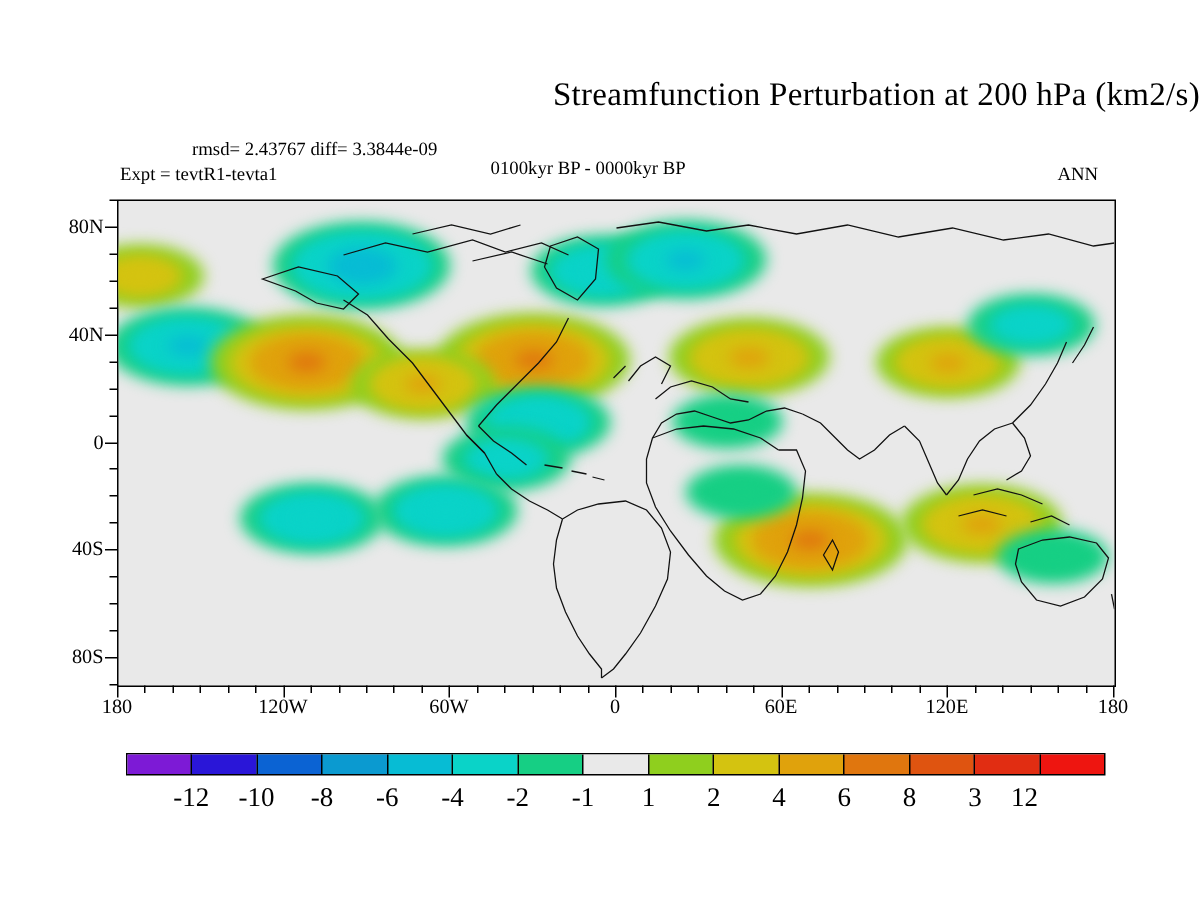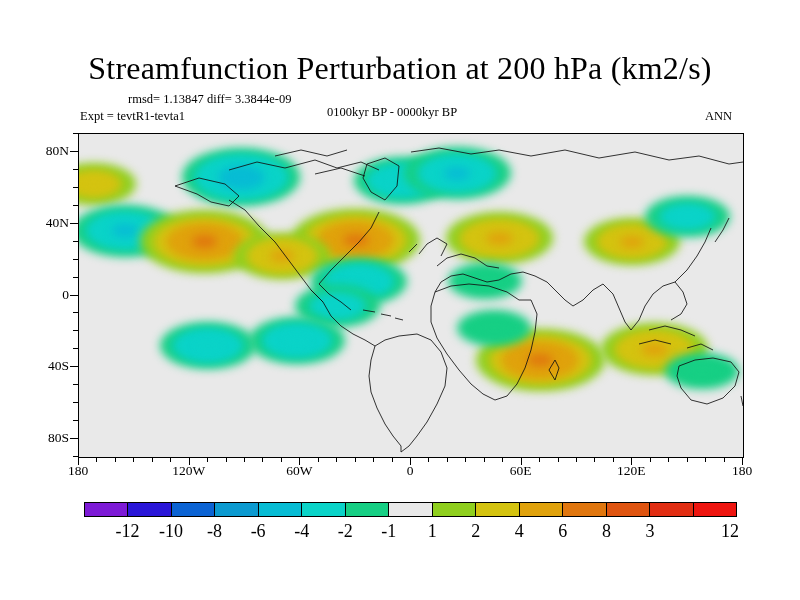--- a/index.html
+++ b/index.html
@@ -1,20 +1,20 @@
 <!DOCTYPE html>
 <html><head>
 <meta charset="utf-8">
 <style>
   html,body{margin:0;padding:0;background:#fff;}
   body{width:800px;height:600px;font-family:"Liberation Serif",serif;color:#000;overflow:hidden;position:relative;}
 
   #page{position:absolute;inset:0;}
 
-  .ttl{position:absolute;left:0;right:0;top:50px;text-align:center;font-size:32px;letter-spacing:.2px;}
+  .ttl{position:absolute;left:0;right:0;top:50px;text-align:right;font-size:22px;letter-spacing:.2px;}
 
   .hdr{position:absolute;font-size:12.5px;white-space:nowrap;}
   .hdr-rmsd{left:128px;top:92px;}
   .hdr-expt{left:80px;top:109px;}
   .hdr-per {left:327px;top:105px;}
   .hdr-ann {left:705px;top:109px;}
 
   
   #plot{position:absolute;left:78px;top:133px;width:664px;height:323px;
         background:#e9e9e9;border:1px solid #000;box-sizing:content-box;overflow:hidden;}
@@ -38,21 +38,21 @@
   #cbar span{flex:1 1 0;height:100%;display:block;}
   .cblbl{position:absolute;font-size:18px;transform:translateX(-50%);top:521px;}
 </style>
 </head>
 <body>
 
 <div id="page">
 
   <div class="ttl">Streamfunction Perturbation at 200 hPa (km2/s)</div>
 
-  <div class="hdr hdr-rmsd">rmsd= 1.13847 diff= 3.3844e-09</div>
+  <div class="hdr hdr-rmsd">rmsd= 2.43767 diff= 3.3844e-09</div>
   <div class="hdr hdr-expt">Expt = tevtR1-tevta1</div>
   <div class="hdr hdr-per">0100kyr BP - 0000kyr BP</div>
   <div class="hdr hdr-ann">ANN</div>
 
   <div id="plot">
     <div id="fields">
         <div style="background: rgb(143, 207, 30); width: 85px; height: 41.6px; left: -27.7444px; top: 29.4444px; filter: blur(5px);"></div>
         <div style="background: rgb(212, 195, 16); width: 56.6667px; height: 27.7333px; left: -13.5778px; top: 36.3778px; filter: blur(5px);"></div>
         <div style="background: rgb(212, 195, 16); width: 28.3333px; height: 13.8667px; left: 0.588889px; top: 43.3111px; filter: blur(5px);"></div>
         <div style="background: rgb(22, 207, 132); width: 107px; height: 52px; left: -7.38889px; top: 70.9px; filter: blur(5px);"></div>
@@ -283,16 +283,16 @@
       <div class="cblbl" style="left: 258.133px;">-6</div>
       <div class="cblbl" style="left: 301.667px;">-4</div>
       <div class="cblbl" style="left: 345.2px;">-2</div>
       <div class="cblbl" style="left: 388.733px;">-1</div>
       <div class="cblbl" style="left: 432.267px;">1</div>
       <div class="cblbl" style="left: 475.8px;">2</div>
       <div class="cblbl" style="left: 519.333px;">4</div>
       <div class="cblbl" style="left: 562.867px;">6</div>
       <div class="cblbl" style="left: 606.4px;">8</div>
       <div class="cblbl" style="left: 649.933px;">3</div>
-      <div class="cblbl" style="left: 730px; font-family: Liberation Serif, serif;">12</div>
+      <div class="cblbl" style="left: 683px; font-family: Liberation Serif, serif;">12</div>
     </div>
 
 </div>
 
 </body></html>

